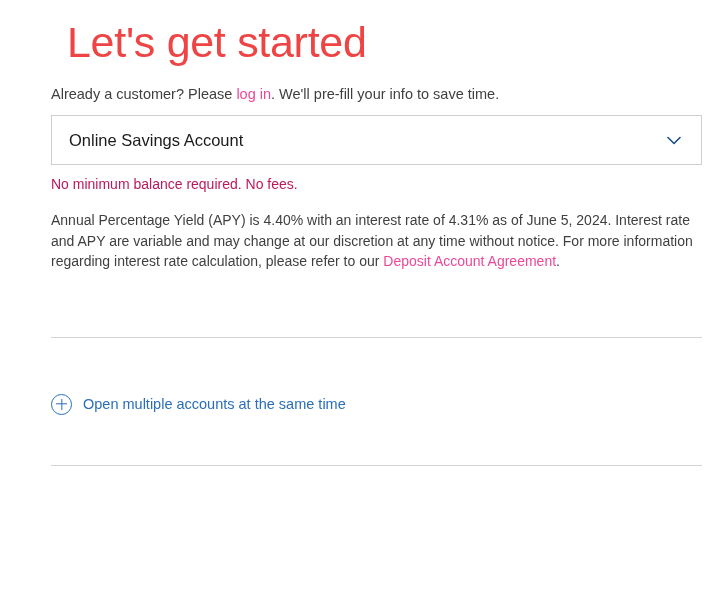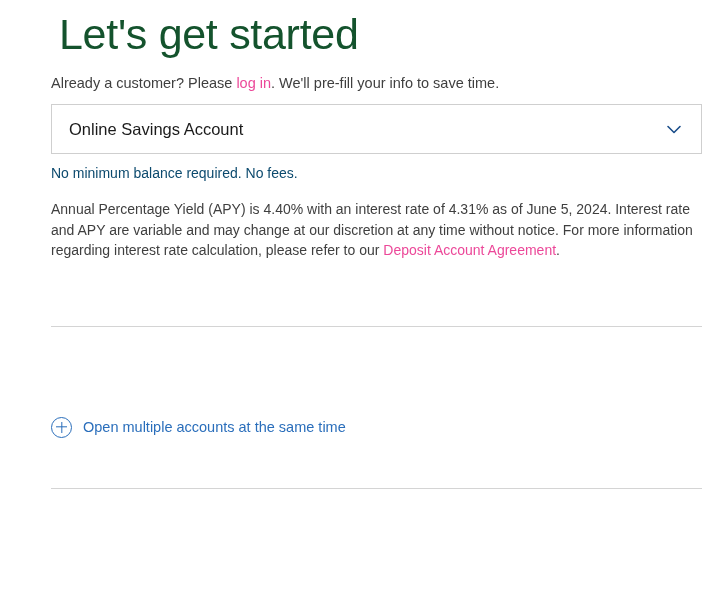--- a/index.html
+++ b/index.html
@@ -15,26 +15,26 @@
     overflow: hidden;
   }
   .page {
     position: relative;
     width: 727px;
     height: 600px;
     box-sizing: border-box;
     padding: 0 24px 0 51px;
   }
   .title {
-    margin: 8px;
+    margin: 16px;
     padding-top: 0;
     font-size: 43px;
     line-height: 52px;
     font-weight: 400;
-    color: #14532d;
+    color: #ef4444;
     letter-spacing: -0.3px;
   }
   .subtitle {
     margin: 13px 0 0 0;
     font-size: 14.5px;
     line-height: 20px;
     color: #3f3f3f;
   }
   a.link {
     color: #ec4899;
@@ -72,40 +72,40 @@
     transform: translateY(-50%);
     width: 18px;
     height: 18px;
     display: block;
   }
   .chevron svg { display: block; }
   .helper {
     margin-top: 10px;
     font-size: 14px;
     line-height: 19px;
-    color: #0c4a6e;
+    color: #be185d;
   }
   .apy {
     margin-top: 16px;
     width: 655px;
     font-size: 14px;
     line-height: 20.5px;
     color: #3f3f3f;
   }
   .divider {
     margin-top: 65px;
     width: 651px;
     height: 1px;
     background: #d4d4d4;
   }
   .divider.second {
     margin-top: 50px;
   }
   .multi-row {
-    margin-top: 90px;
+    margin-top: 56px;
     display: flex;
     align-items: center;
     gap: 11px;
     cursor: pointer;
     width: max-content;
   }
   .plus-icon {
     width: 19px;
     height: 19px;
     border: 1.4px solid #2a6ebb;

